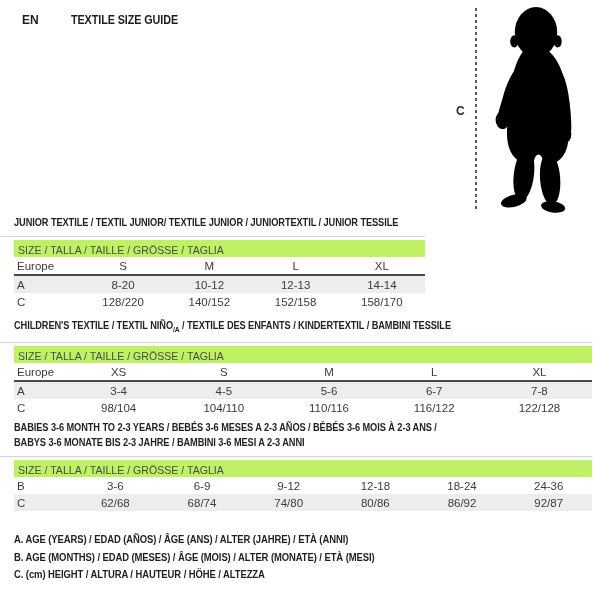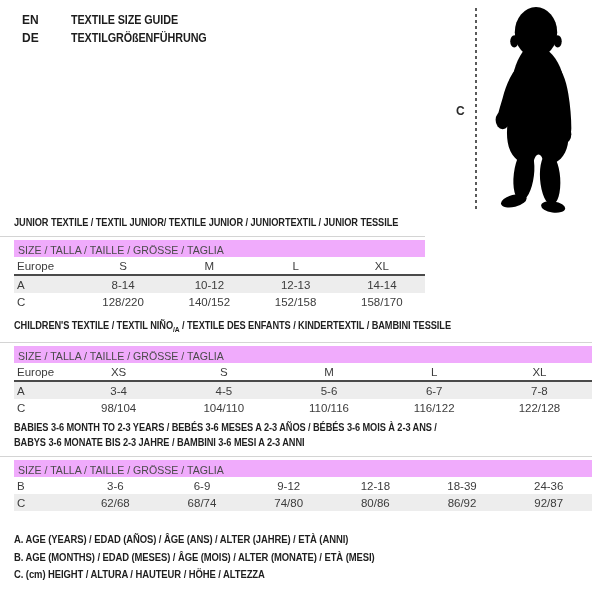--- a/index.html
+++ b/index.html
@@ -29,21 +29,21 @@
   #t2-title { top:319px; }
   #t3-title { top:420px; line-height:14.5px; }
   .sub-a { font-size:8px; vertical-align:sub; }
 
   
   .size-table { position:absolute; left:14px; }
   #table1 { top:236px; width:411px; }
   #table2 { top:342px; width:578px; }
   #table3 { top:456px; width:578px; }
   .hairline { position:absolute; left:-14px; top:0; width:calc(100% + 14px); height:1px; background:#d4d4d4; }
-  .bar { margin-top:4px; height:17px; background:#f0abfc; line-height:17px; padding-left:4px; overflow:hidden; }
+  .bar { margin-top:4px; height:17px; background:#bef264; line-height:17px; padding-left:4px; overflow:hidden; }
   .bar-text { display:inline-block; font-size:11.5px; color:#4a4a4a; white-space:nowrap;
     transform:scaleX(0.92); transform-origin:left center; }
   .trow { display:flex; height:17px; align-items:center; font-size:11.5px; color:#3c3c3c; }
   .trow .lbl { padding-left:3px; box-sizing:border-box; }
   #table1 .lbl { width:66px; }
   #table2 .lbl { width:52px; }
   #table3 .lbl { width:58px; }
   .trow .cell { flex:1; text-align:center; }
   .rule-dark { height:2px; background:#4a4a4a; }
   .shaded { background:#ededed; }
@@ -53,24 +53,20 @@
   .fn { font-weight:bold; font-size:11px; line-height:17.5px; color:#1f1f1f; white-space:nowrap;
     letter-spacing:-0.1px; transform:scaleX(0.86); transform-origin:left center; }
 </style>
 </head>
 <body>
 
 <div class="lang-list">
   <div class="lang-row">
     <span class="lang-code">EN</span>
     <span class="lang-title">TEXTILE SIZE GUIDE</span>
-  </div>
-  <div class="lang-row">
-    <span class="lang-code">DE</span>
-    <span class="lang-title">TEXTILGRÖßENFÜHRUNG</span>
   </div>
 </div>
 
 <div class="dash-line"></div>
 <div class="c-label">C</div>
 <svg class="baby" width="102" height="208" viewBox="0 0 100 206" fill="#000">
   <ellipse cx="49" cy="27" rx="21" ry="25"></ellipse>
   <ellipse cx="27.5" cy="36" rx="4" ry="6"></ellipse>
   <ellipse cx="70.5" cy="36" rx="4" ry="6"></ellipse>
   <path d="M36 46 C28 58 25 70 25 84 L25 112 C25 122 30 128 40 130 L62 130 C72 127 77 118 77 106 L77 84 C77 67 71 54 62 46 Z"></path>
@@ -94,21 +90,21 @@
   <div class="trow">
     <span class="lbl">Europe</span>
     <span class="cell">S</span>
     <span class="cell">M</span>
     <span class="cell">L</span>
     <span class="cell">XL</span>
   </div>
   <div class="rule-dark"></div>
   <div class="trow shaded">
     <span class="lbl">A</span>
-    <span class="cell">8-14</span>
+    <span class="cell">8-20</span>
     <span class="cell">10-12</span>
     <span class="cell">12-13</span>
     <span class="cell">14-14</span>
   </div>
   <div class="trow">
     <span class="lbl">C</span>
     <span class="cell">128/220</span>
     <span class="cell">140/152</span>
     <span class="cell">152/158</span>
     <span class="cell">158/170</span>
@@ -156,21 +152,21 @@
   <div class="hairline"></div>
   <div class="bar">
     <span class="bar-text">SIZE / TALLA / TAILLE / GRÖSSE / TAGLIA</span>
   </div>
   <div class="trow">
     <span class="lbl">B</span>
     <span class="cell">3-6</span>
     <span class="cell">6-9</span>
     <span class="cell">9-12</span>
     <span class="cell">12-18</span>
-    <span class="cell">18-39</span>
+    <span class="cell">18-24</span>
     <span class="cell">24-36</span>
   </div>
   <div class="trow shaded">
     <span class="lbl">C</span>
     <span class="cell">62/68</span>
     <span class="cell">68/74</span>
     <span class="cell">74/80</span>
     <span class="cell">80/86</span>
     <span class="cell">86/92</span>
     <span class="cell">92/87</span>

